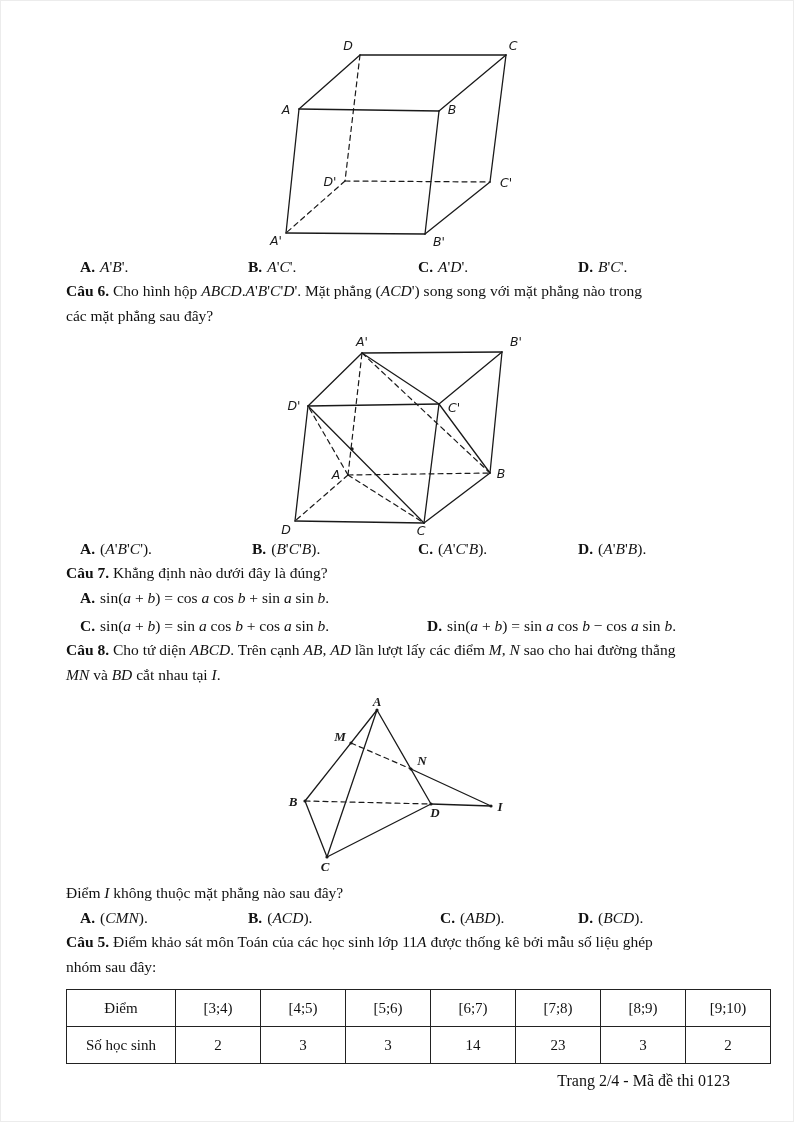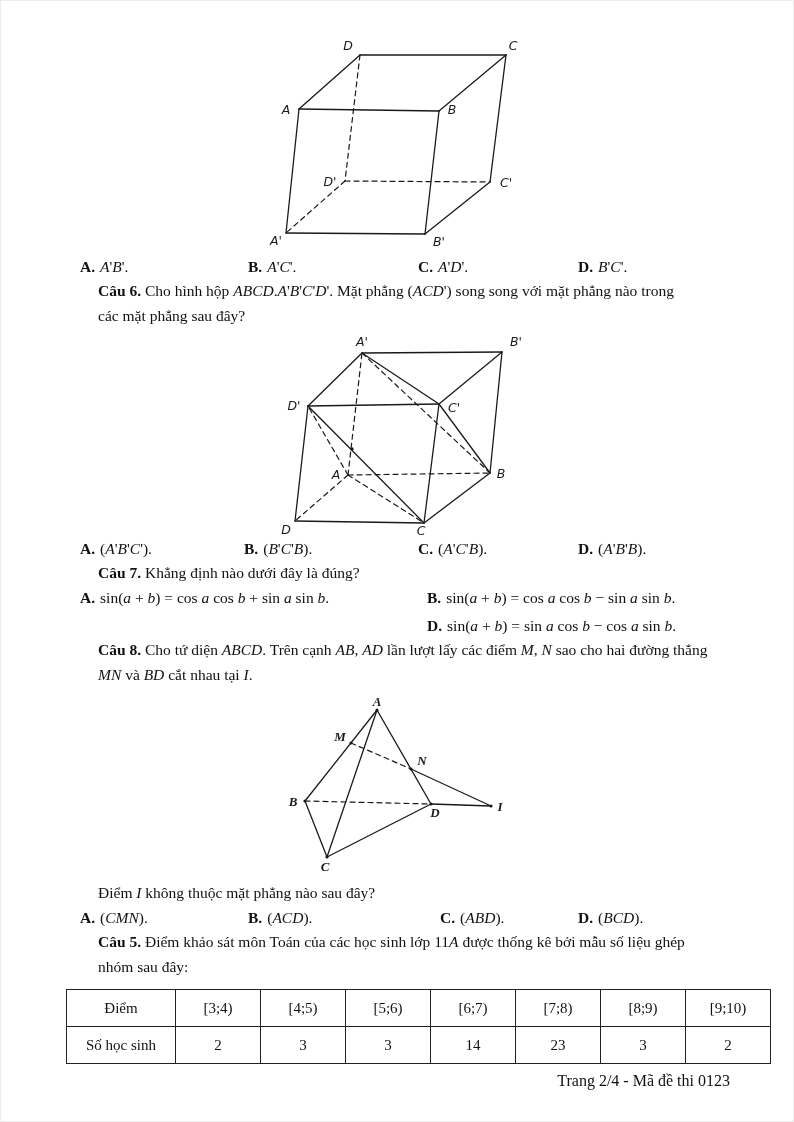--- a/index.html
+++ b/index.html
@@ -1,21 +1,21 @@
 <!DOCTYPE html>
 <html lang="vi"><head>
 <meta charset="utf-8">
 <style>
   html,body{margin:0;padding:0;background:#ffffff;}
   .page{
     position:relative;width:794px;height:1122px;background:#fff;
     font-family:"Liberation Serif","DejaVu Serif",serif;color:#111;
     box-shadow:inset 0 0 0 1px #ececec;overflow:hidden;
   }
-  .line{position:absolute;font-size:15.5px;white-space:nowrap;margin-left:32px;}
+  .line{position:absolute;font-size:15.5px;white-space:nowrap;}
   .opt-row{position:absolute;left:0;top:0;width:794px;height:24px;}
   .opt{position:absolute;font-size:15.5px;white-space:nowrap;}
   .opt b{font-weight:bold;}
   .opt .om{padding-left:5px;text-align:right;}
   i{font-style:italic;}
   svg{position:absolute;overflow:visible;}
   svg line{stroke:#1a1a1a;stroke-width:1.3;stroke-linecap:round;}
   svg line.dash{stroke-dasharray:5 4;stroke-width:1.2;}
   .figlabel{font-family:"DejaVu Sans","Liberation Sans",sans-serif;font-style:italic;font-size:12.5px;fill:#1a1a1a;}
   .figlabel3{font-family:"Liberation Serif","DejaVu Serif",serif;font-style:italic;font-weight:bold;font-size:13px;fill:#1a1a1a;}
@@ -91,31 +91,31 @@
     <text class="figlabel" x="14" y="75" text-anchor="middle">D'</text>
     <text class="figlabel" x="174" y="77" text-anchor="middle">C'</text>
     <text class="figlabel" x="56" y="144" text-anchor="middle">A</text>
     <text class="figlabel" x="221" y="143" text-anchor="middle">B</text>
     <text class="figlabel" x="6" y="199" text-anchor="middle">D</text>
     <text class="figlabel" x="141" y="200" text-anchor="middle">C</text>
   </svg>
 
   <div class="opt-row" style="top:540px">
     <span class="opt" style="left:80px"><b>A.</b><span class="om">(<i>A</i>'<i>B</i>'<i>C</i>').</span></span>
-    <span class="opt" style="left:244px"><b>B.</b><span class="om">(<i>B</i>'<i>C</i>'<i>B</i>).</span></span>
+    <span class="opt" style="left:252px"><b>B.</b><span class="om">(<i>B</i>'<i>C</i>'<i>B</i>).</span></span>
     <span class="opt" style="left:418px"><b>C.</b><span class="om">(<i>A</i>'<i>C</i>'<i>B</i>).</span></span>
     <span class="opt" style="left:578px"><b>D.</b><span class="om">(<i>A</i>'<i>B</i>'<i>B</i>).</span></span>
   </div>
 
   <div class="line" style="left:66px;top:564px"><b>Câu 7.</b> Khẳng định nào dưới đây là đúng?</div>
   <div class="opt-row" style="top:589px">
     <span class="opt" style="left:80px"><b>A.</b><span class="om">sin(<i>a</i> + <i>b</i>) = cos <i>a</i> cos <i>b</i> + sin <i>a</i> sin <i>b</i>.</span></span>
-    <span class="opt" style="left:427px"><b>B.</b><span class="om">sin(<i>a</i> + <i>b</i>) = cos <i>a</i> cos <i>b</i> − sin <i>a</i> sin <i>b</i>.</span></span>
   </div>
   <div class="opt-row" style="top:617px">
+    <span class="opt" style="left:80px"><b>C.</b><span class="om">sin(<i>a</i> + <i>b</i>) = sin <i>a</i> cos <i>b</i> + cos <i>a</i> sin <i>b</i>.</span></span>
     <span class="opt" style="left:427px"><b>D.</b><span class="om">sin(<i>a</i> + <i>b</i>) = sin <i>a</i> cos <i>b</i> − cos <i>a</i> sin <i>b</i>.</span></span>
   </div>
 
   <div class="line" style="left:66px;top:641px"><b>Câu 8.</b> Cho tứ diện <i>ABCD</i>. Trên cạnh <i>AB</i>, <i>AD</i> lần lượt lấy các điểm <i>M</i>, <i>N</i> sao cho hai đường thẳng</div>
   <div class="line" style="left:66px;top:666px"><i>MN</i> và <i>BD</i> cắt nhau tại <i>I</i>.</div>
 
   <svg style="left:285px;top:698px" width="220" height="180" viewBox="0 0 220 180">
     <line x1="92" y1="12" x2="20" y2="103" stroke-width="1.1"></line>
     <line x1="92" y1="12" x2="42" y2="159" stroke-width="1.1"></line>
     <line x1="92" y1="12" x2="146" y2="106" stroke-width="1.1"></line>

